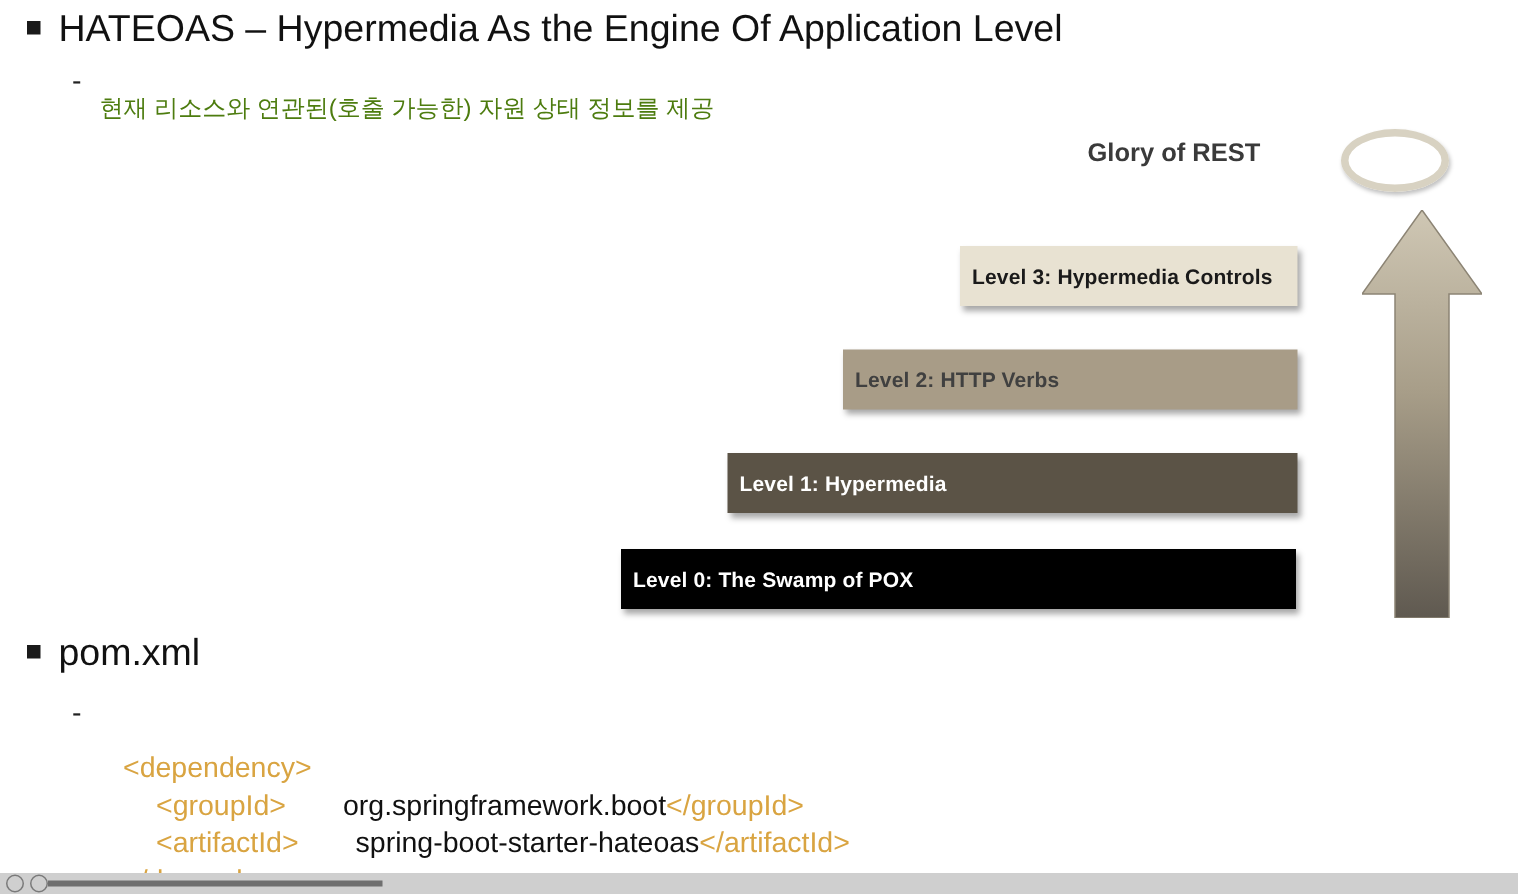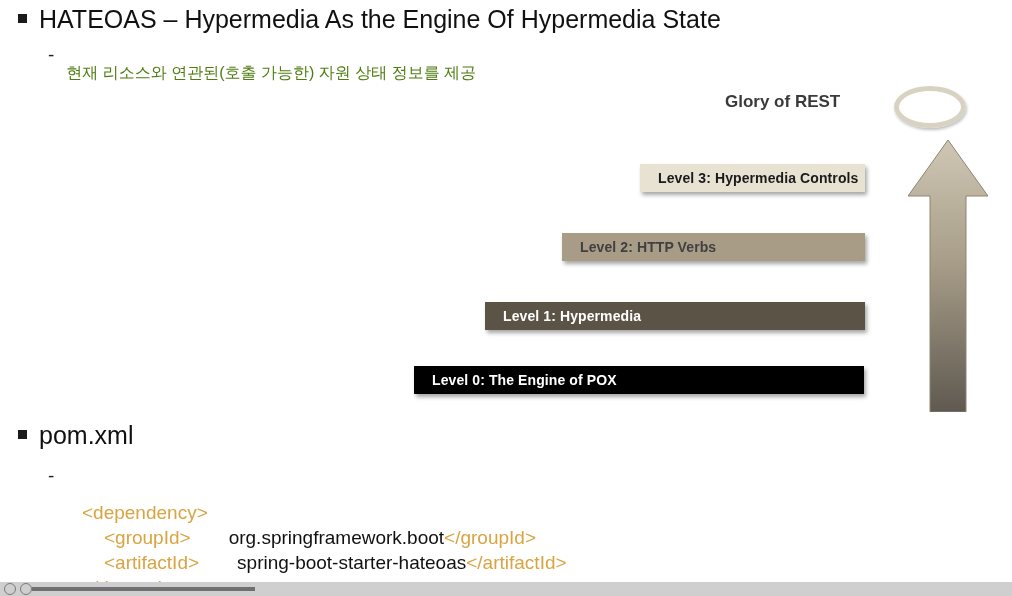--- a/index.html
+++ b/index.html
@@ -60,24 +60,24 @@
   
   #maturity-diagram {
     position: absolute;
     left: 400px;
     top: 78px;
     width: 600px;
     height: 340px;
   }
   .level-bar {
     position: absolute;
-    height: 28px;
+    height: 40px;
     display: flex;
     align-items: center;
-    padding-left: 18px;
+    padding-left: 8px;
     color: #ffffff;
     font-size: 14px;
     font-weight: bold;
     box-shadow: 2px 3px 4px rgba(0,0,0,0.35);
     letter-spacing: 0.1px;
   }
   .level-0 {
     background: #000000;
     left: 14px;
     top: 288px;
@@ -170,21 +170,21 @@
     border-radius: 50%;
     border: 1px solid #7a7a7a;
     margin-left: 4px;
   }
 </style>
 </head>
 <body>
 
 <div class="bullet-row" id="hateoas-row">
   <span class="sq-bullet"></span>
-  <span class="l1-text">HATEOAS – Hypermedia As the Engine Of Hypermedia State</span>
+  <span class="l1-text">HATEOAS – Hypermedia As the Engine Of Application Level</span>
 </div>
 
 <div class="bullet-row" id="hateoas-sub-row">
   <span class="dash-bullet">-</span>
   <span class="l2-text">현재 리소스와 연관된(호출 가능한) 자원 상태 정보를 제공</span>
 </div>
 
 <div id="maturity-diagram">
 
   <div id="glory-label">Glory of REST</div>
@@ -204,21 +204,21 @@
   <div class="level-bar level-3" style="background: rgb(232, 226, 210);">
     <span>Level 3: Hypermedia Controls</span>
   </div>
   <div class="level-bar level-2" style="background: rgb(168, 156, 135);">
     <span>Level 2: HTTP Verbs</span>
   </div>
   <div class="level-bar level-1" style="background: rgb(91, 83, 70);">
     <span>Level 1: Hypermedia</span>
   </div>
   <div class="level-bar level-0" style="background: rgb(0, 0, 0);">
-    <span>Level 0: The Engine of POX</span>
+    <span>Level 0: The Swamp of POX</span>
   </div>
 </div>
 
 <div class="bullet-row" id="pom-row">
   <span class="sq-bullet"></span>
   <span class="l1-text">pom.xml</span>
 </div>
 
 <div class="bullet-row" id="pom-sub-row">
   <span class="dash-bullet">-</span>

